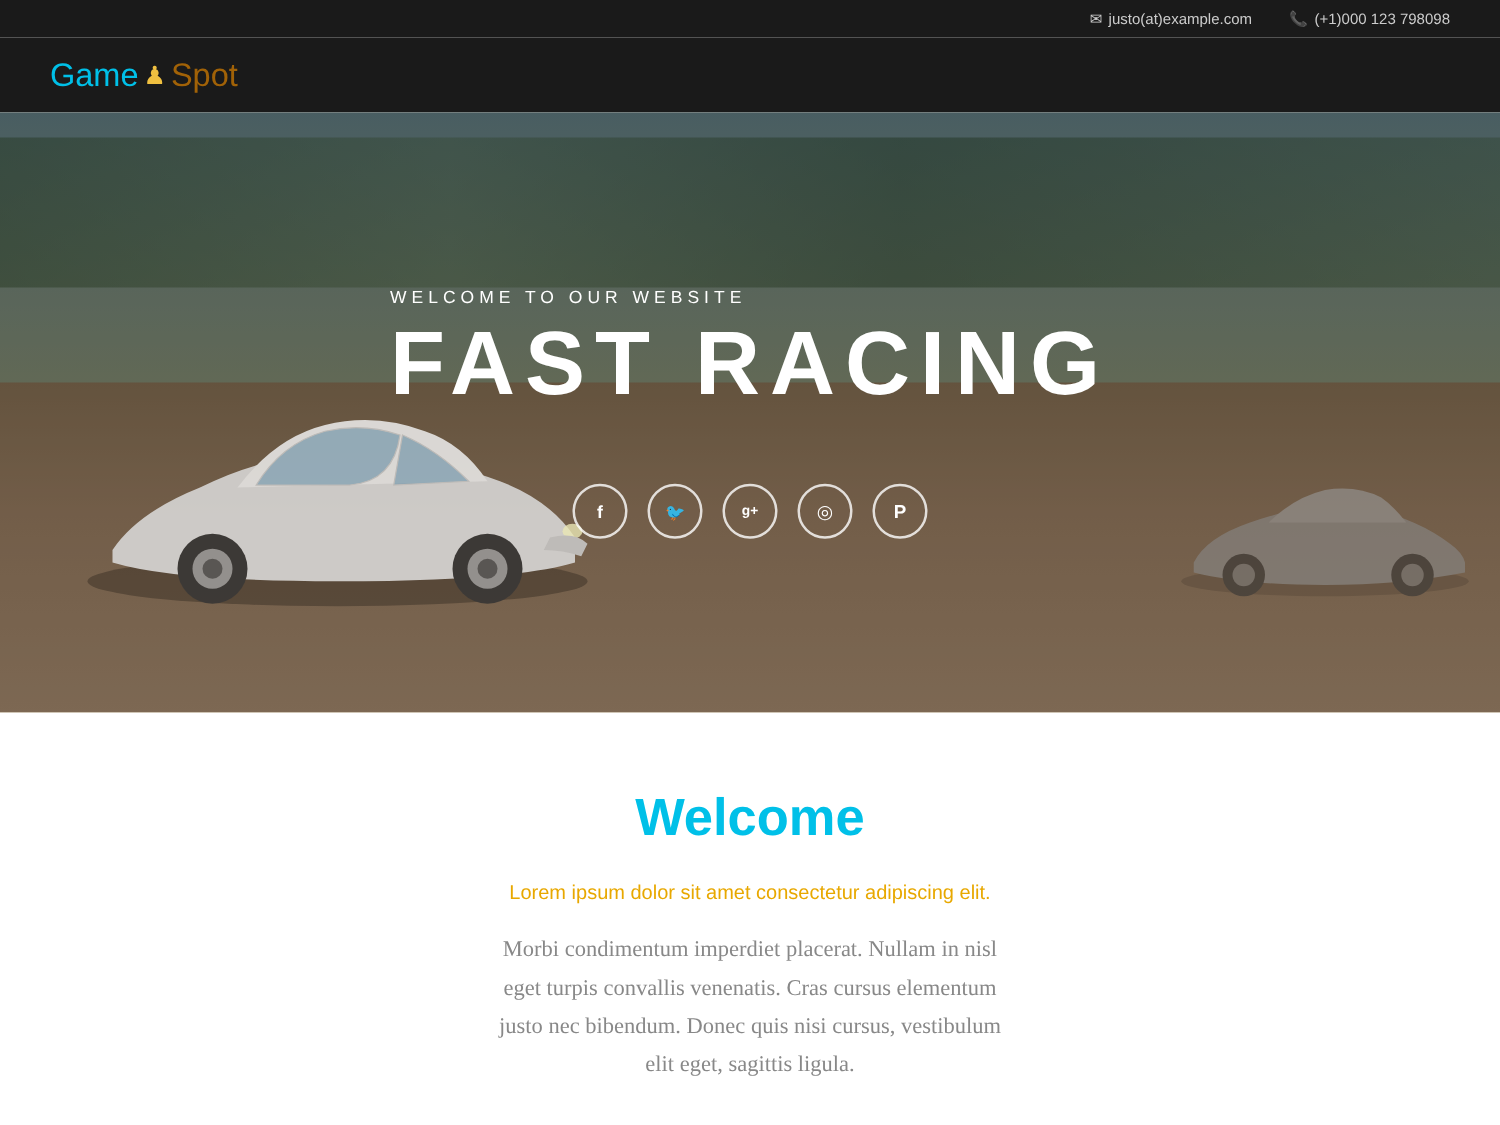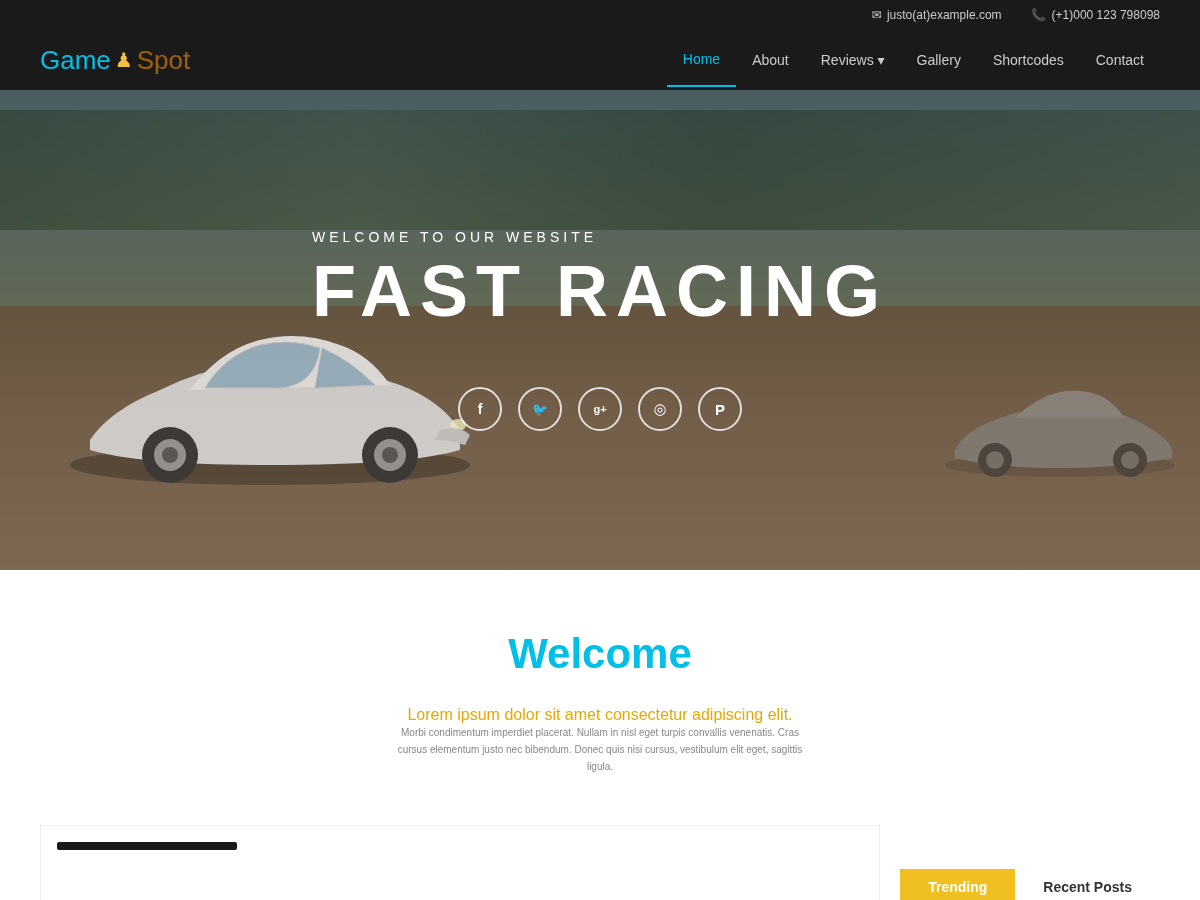--- a/index.html
+++ b/index.html
@@ -145,27 +145,29 @@
     .welcome-title {
       font-size: 42px;
       color: #00c0e8;
       font-weight: bold;
       margin-bottom: 28px;
     }
     .welcome-subtitle {
       font-size: 16px;
       color: #e8a800;
       font-weight: 400;
+      margin-bottom: 20px;
     }
     .welcome-body {
-      font-size: 10px;
+      font-size: 18px;
       color: #888;
       line-height: 1.7;
       max-width: 420px;
       margin: 0 auto;
+      font-family: Liberation Serif, serif;
     }
     .tab-btn {
       padding: 10px 28px;
       font-size: 14px;
       font-weight: bold;
       cursor: pointer;
       border: none;
       outline: none;
     }
     .tab-btn.active {
@@ -190,28 +192,20 @@
     <span>(+1)000 123 798098</span>
   </span>
 </div>
 
 <div class="header">
   <div class="logo">
     <span class="logo-game">Game</span>
     <span class="logo-icon">♟</span>
     <span class="logo-spot">Spot</span>
   </div>
-  <nav>
-    <a class="nav-item active">Home</a>
-    <a class="nav-item">About</a>
-    <a class="nav-item">Reviews ▾</a>
-    <a class="nav-item">Gallery</a>
-    <a class="nav-item">Shortcodes</a>
-    <a class="nav-item">Contact</a>
-  </nav>
 </div>
 
 <div class="hero">
   <div class="hero-scene"></div>
   <div class="hero-sky"></div>
   <div class="hero-road"></div>
 
   <svg style="position:absolute;left:60px;bottom:80px;z-index:1;opacity:0.85;" width="420" height="220" viewBox="0 0 420 220">
 
     <ellipse cx="210" cy="195" rx="200" ry="20" fill="rgba(0,0,0,0.3)"></ellipse>

